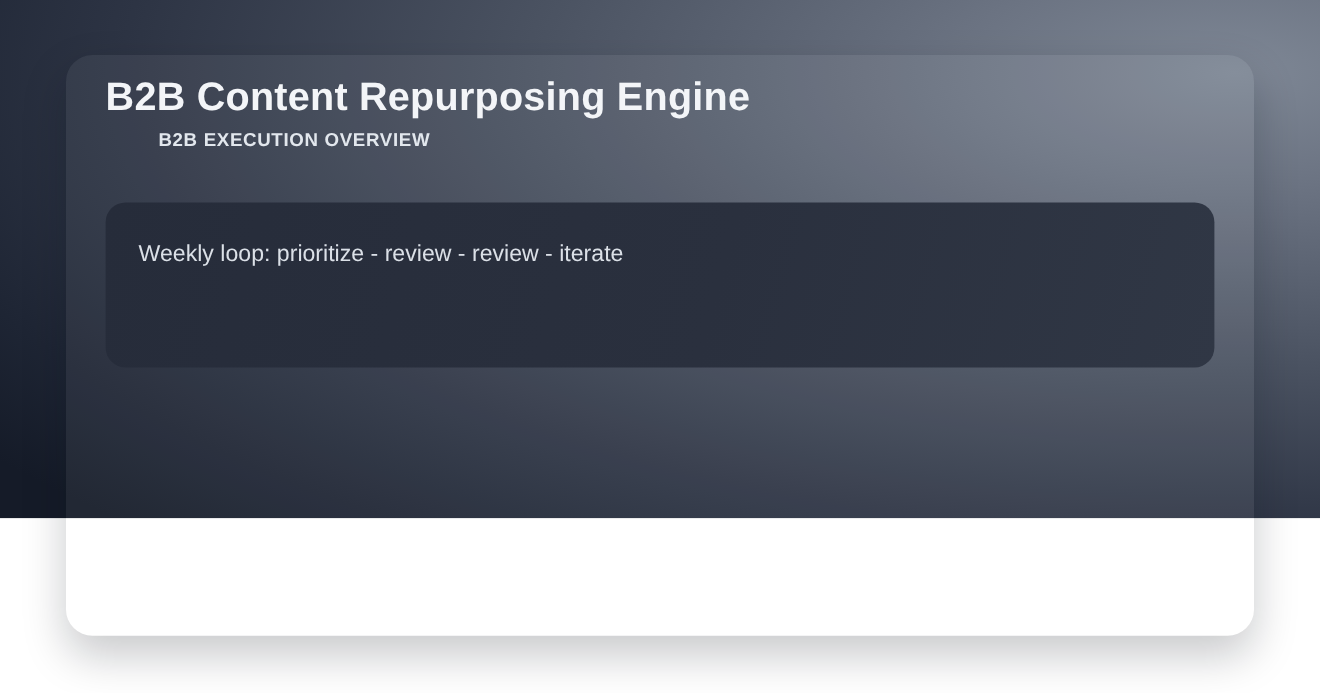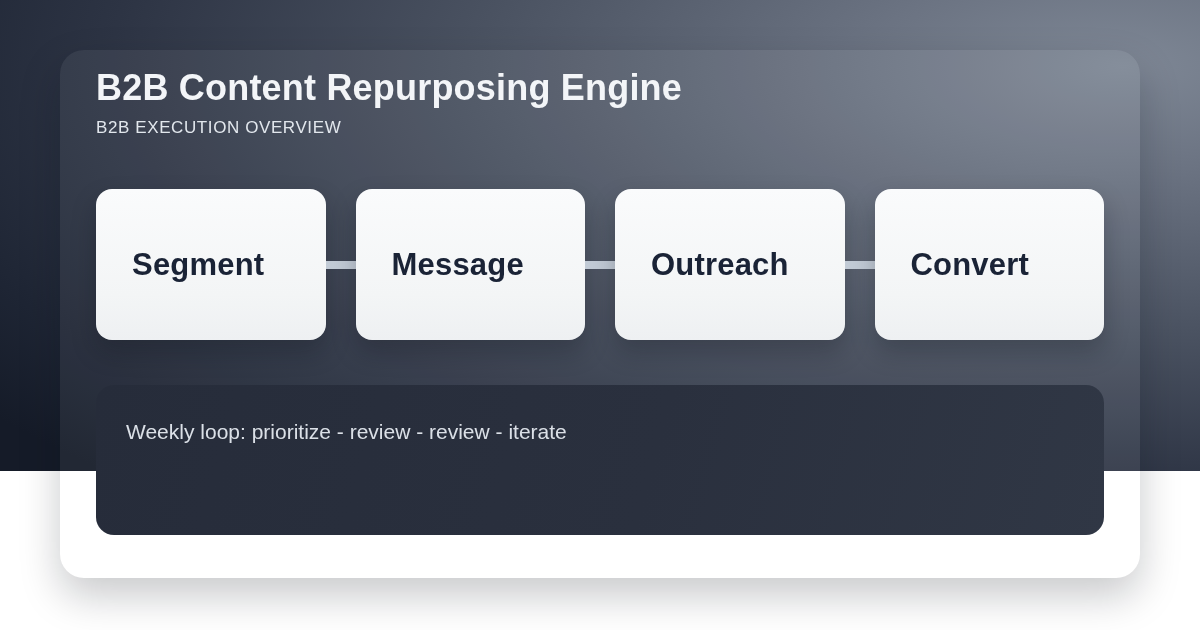--- a/index.html
+++ b/index.html
@@ -41,23 +41,24 @@
     font-size: 36px;
     line-height: 44px;
     font-weight: bold;
     color: #f3f5f8;
     letter-spacing: 0.2px;
   }
   .subtitle {
     margin-top: 7px;
     font-size: 17px;
     line-height: 22px;
-    font-weight: 400;
+    font-weight: 700;
     color: #e2e7ed;
     letter-spacing: 0.6px;
+    margin-left: 48px;
   }
   .flow {
     margin-top: 50px;
     display: flex;
     align-items: center;
     width: 100%;
   }
   .step {
     flex: 1 1 0;
     height: 151px;
@@ -106,36 +107,19 @@
 </style>
 </head>
 <body>
 
 <div class="stage">
   <section class="card">
 
     <h1 class="title">B2B Content Repurposing Engine</h1>
     <div class="subtitle">B2B EXECUTION OVERVIEW</div>
 
-    <div class="flow">
-      <div class="step">
-        <span class="step-label">Segment</span>
-      </div>
-      <div class="connector"></div>
-      <div class="step">
-        <span class="step-label">Message</span>
-      </div>
-      <div class="connector"></div>
-      <div class="step">
-        <span class="step-label">Outreach</span>
-      </div>
-      <div class="connector"></div>
-      <div class="step">
-        <span class="step-label">Convert</span>
-      </div>
-    </div>
 
     <div class="panel">
       <div class="panel-line1">Weekly loop: prioritize - review - review - iterate</div>
     </div>
 
   </section>
 </div>
 
 </body></html>

